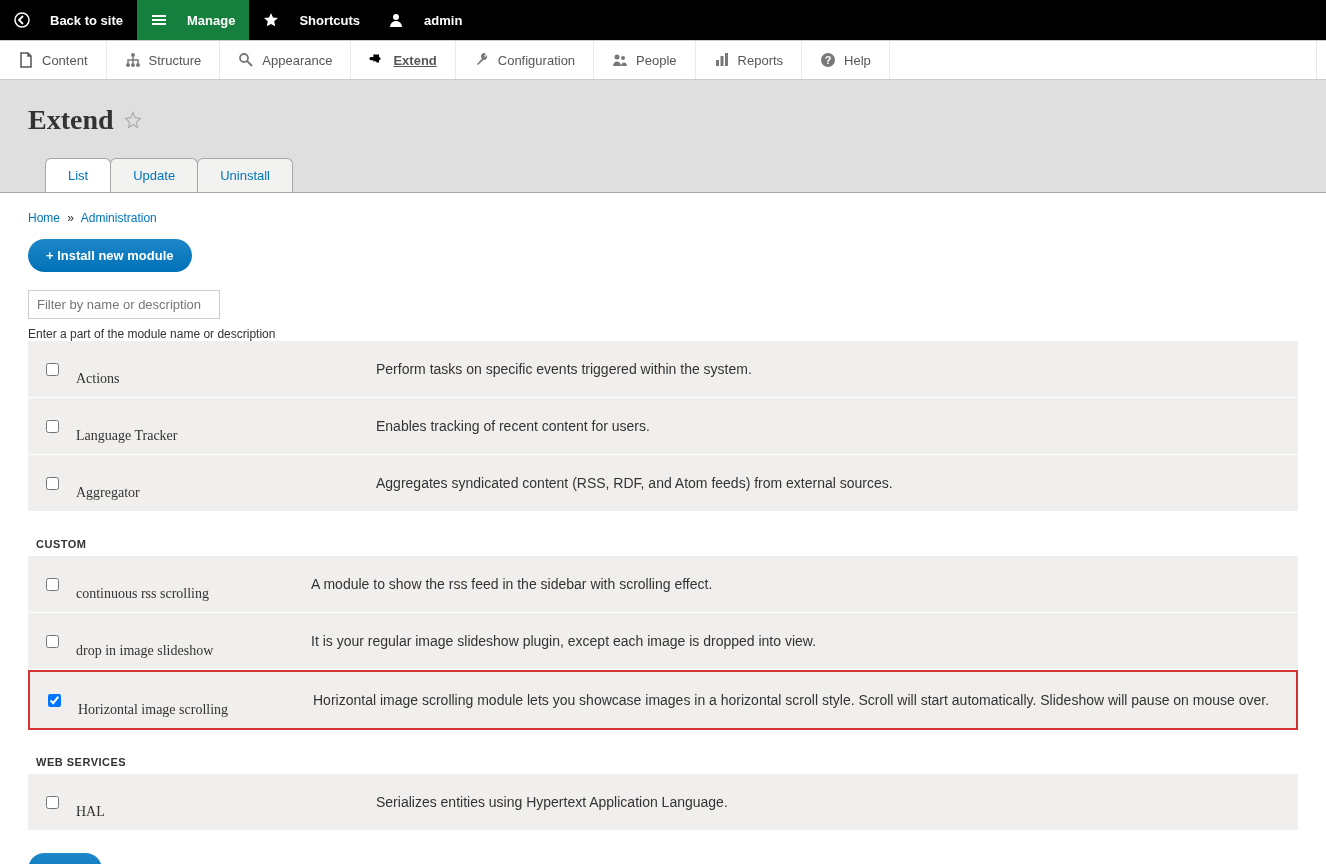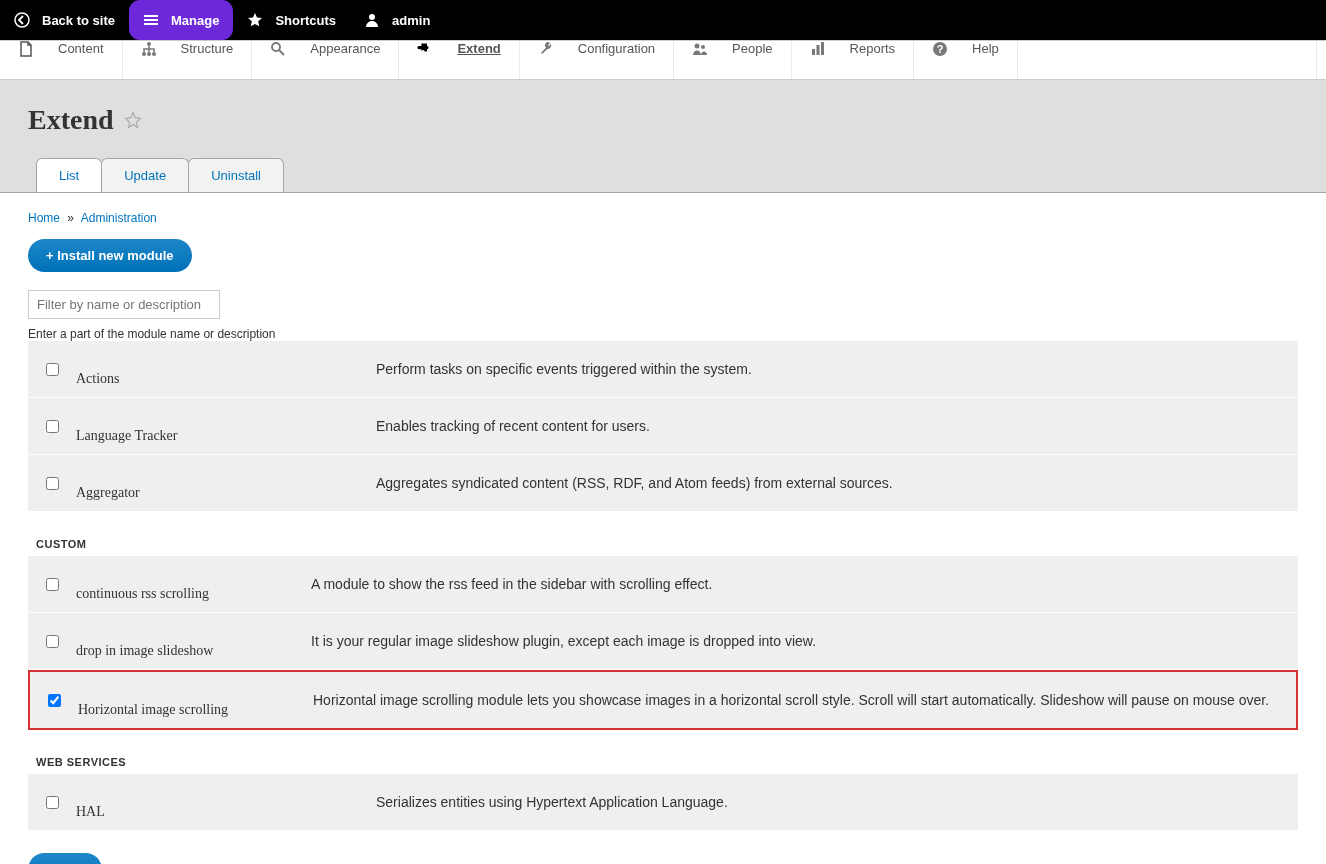--- a/index.html
+++ b/index.html
@@ -1,41 +1,41 @@
 <!DOCTYPE html>
 <html><head>
 <meta charset="utf-8">
 <style>
 * { box-sizing: border-box; margin: 0; padding: 0; }
 body { font-family: "Lucida Grande", "Lucida Sans Unicode", Verdana, sans-serif; font-size: 13px; color: #333; background: #fff; }
 a { color: #0074bd; text-decoration: none; }
 
 
 .toolbar-black { background: #000; height: 40px; display: flex; align-items: stretch; }
-.toolbar-black .item { display: flex; align-items: center; padding: 0 14px; color: #fff; font-weight: bold; font-size: 13px; cursor: pointer; gap: 12px; }
-.toolbar-black .item.active { background: #6d28d9; border-radius: 11px; }
+.toolbar-black .item { display: flex; align-items: center; padding: 0 14px; color: #fff; font-weight: bold; font-size: 13px; cursor: pointer; gap: 20px; }
+.toolbar-black .item.active { background: #15803d; }
 .icon-svg { width: 16px; height: 16px; fill: #fff; flex-shrink: 0; }
 
 
 .toolbar-white { background: #fff; border-top: 1px solid #ccc; border-bottom: 1px solid #ccc; height: 40px; display: flex; align-items: stretch; box-shadow: 0 2px 3px rgba(0,0,0,0.1); }
-.toolbar-white .item { display: flex; align-items: flex-start; padding: 0 18px; color: #565656; font-size: 13px; cursor: pointer; gap: 24px; border-right: 1px solid #eaeaea; }
+.toolbar-white .item { display: flex; align-items: center; padding: 0 18px; color: #565656; font-size: 13px; cursor: pointer; gap: 8px; border-right: 1px solid #eaeaea; }
 .toolbar-white .item .icon-svg { fill: #787878; }
 .toolbar-white .item.active { font-weight: bold; }
 .toolbar-white .item.active span { text-decoration: underline; }
 .toolbar-white .item.active .icon-svg { fill: #000; }
 .toolbar-white .edge { margin-left: auto; width: 10px; border-left: 1px solid #eaeaea; }
 
 
 .header-region { background: #e0dfdf; padding: 24px 0 0 0; }
 .page-title-wrap { padding: 0 28px 22px 28px; display: flex; align-items: center; gap: 10px; }
 .page-title { font-family: Georgia, "Times New Roman", serif; font-size: 28px; font-weight: bold; color: #333; }
 .star-outline { width: 18px; height: 18px; fill: none; stroke: #aaa; stroke-width: 1.5; }
 
 
-.tab-strip { padding: 0 36px; border-bottom: 1px solid #a6a6a6; display: flex; gap: 0; }
+.tab-strip { padding: 0 45px; border-bottom: 1px solid #a6a6a6; display: flex; gap: 0; }
 .tab { background: #f2f2f0; border: 1px solid #a6a6a6; border-bottom: none; padding: 9px 22px; font-size: 13px; color: #0074bd; cursor: pointer; border-radius: 6px 6px 0 0; margin-right: -1px; }
 .tab.active { background: #fff; position: relative; z-index: 1; }
 
 
 .main-body { padding: 18px 28px 30px 28px; background: #fff; }
 .breadcrumb { font-size: 12px; padding-bottom: 14px; }
 .breadcrumb .sep { color: #333; padding: 0 4px; }
 
 .btn-primary { display: inline-block; background: #0071b8; background: linear-gradient(#1e87c8, #0071b8); color: #fff; font-weight: bold; font-size: 13px; padding: 9px 18px; border-radius: 20px; border: none; cursor: pointer; }
 

